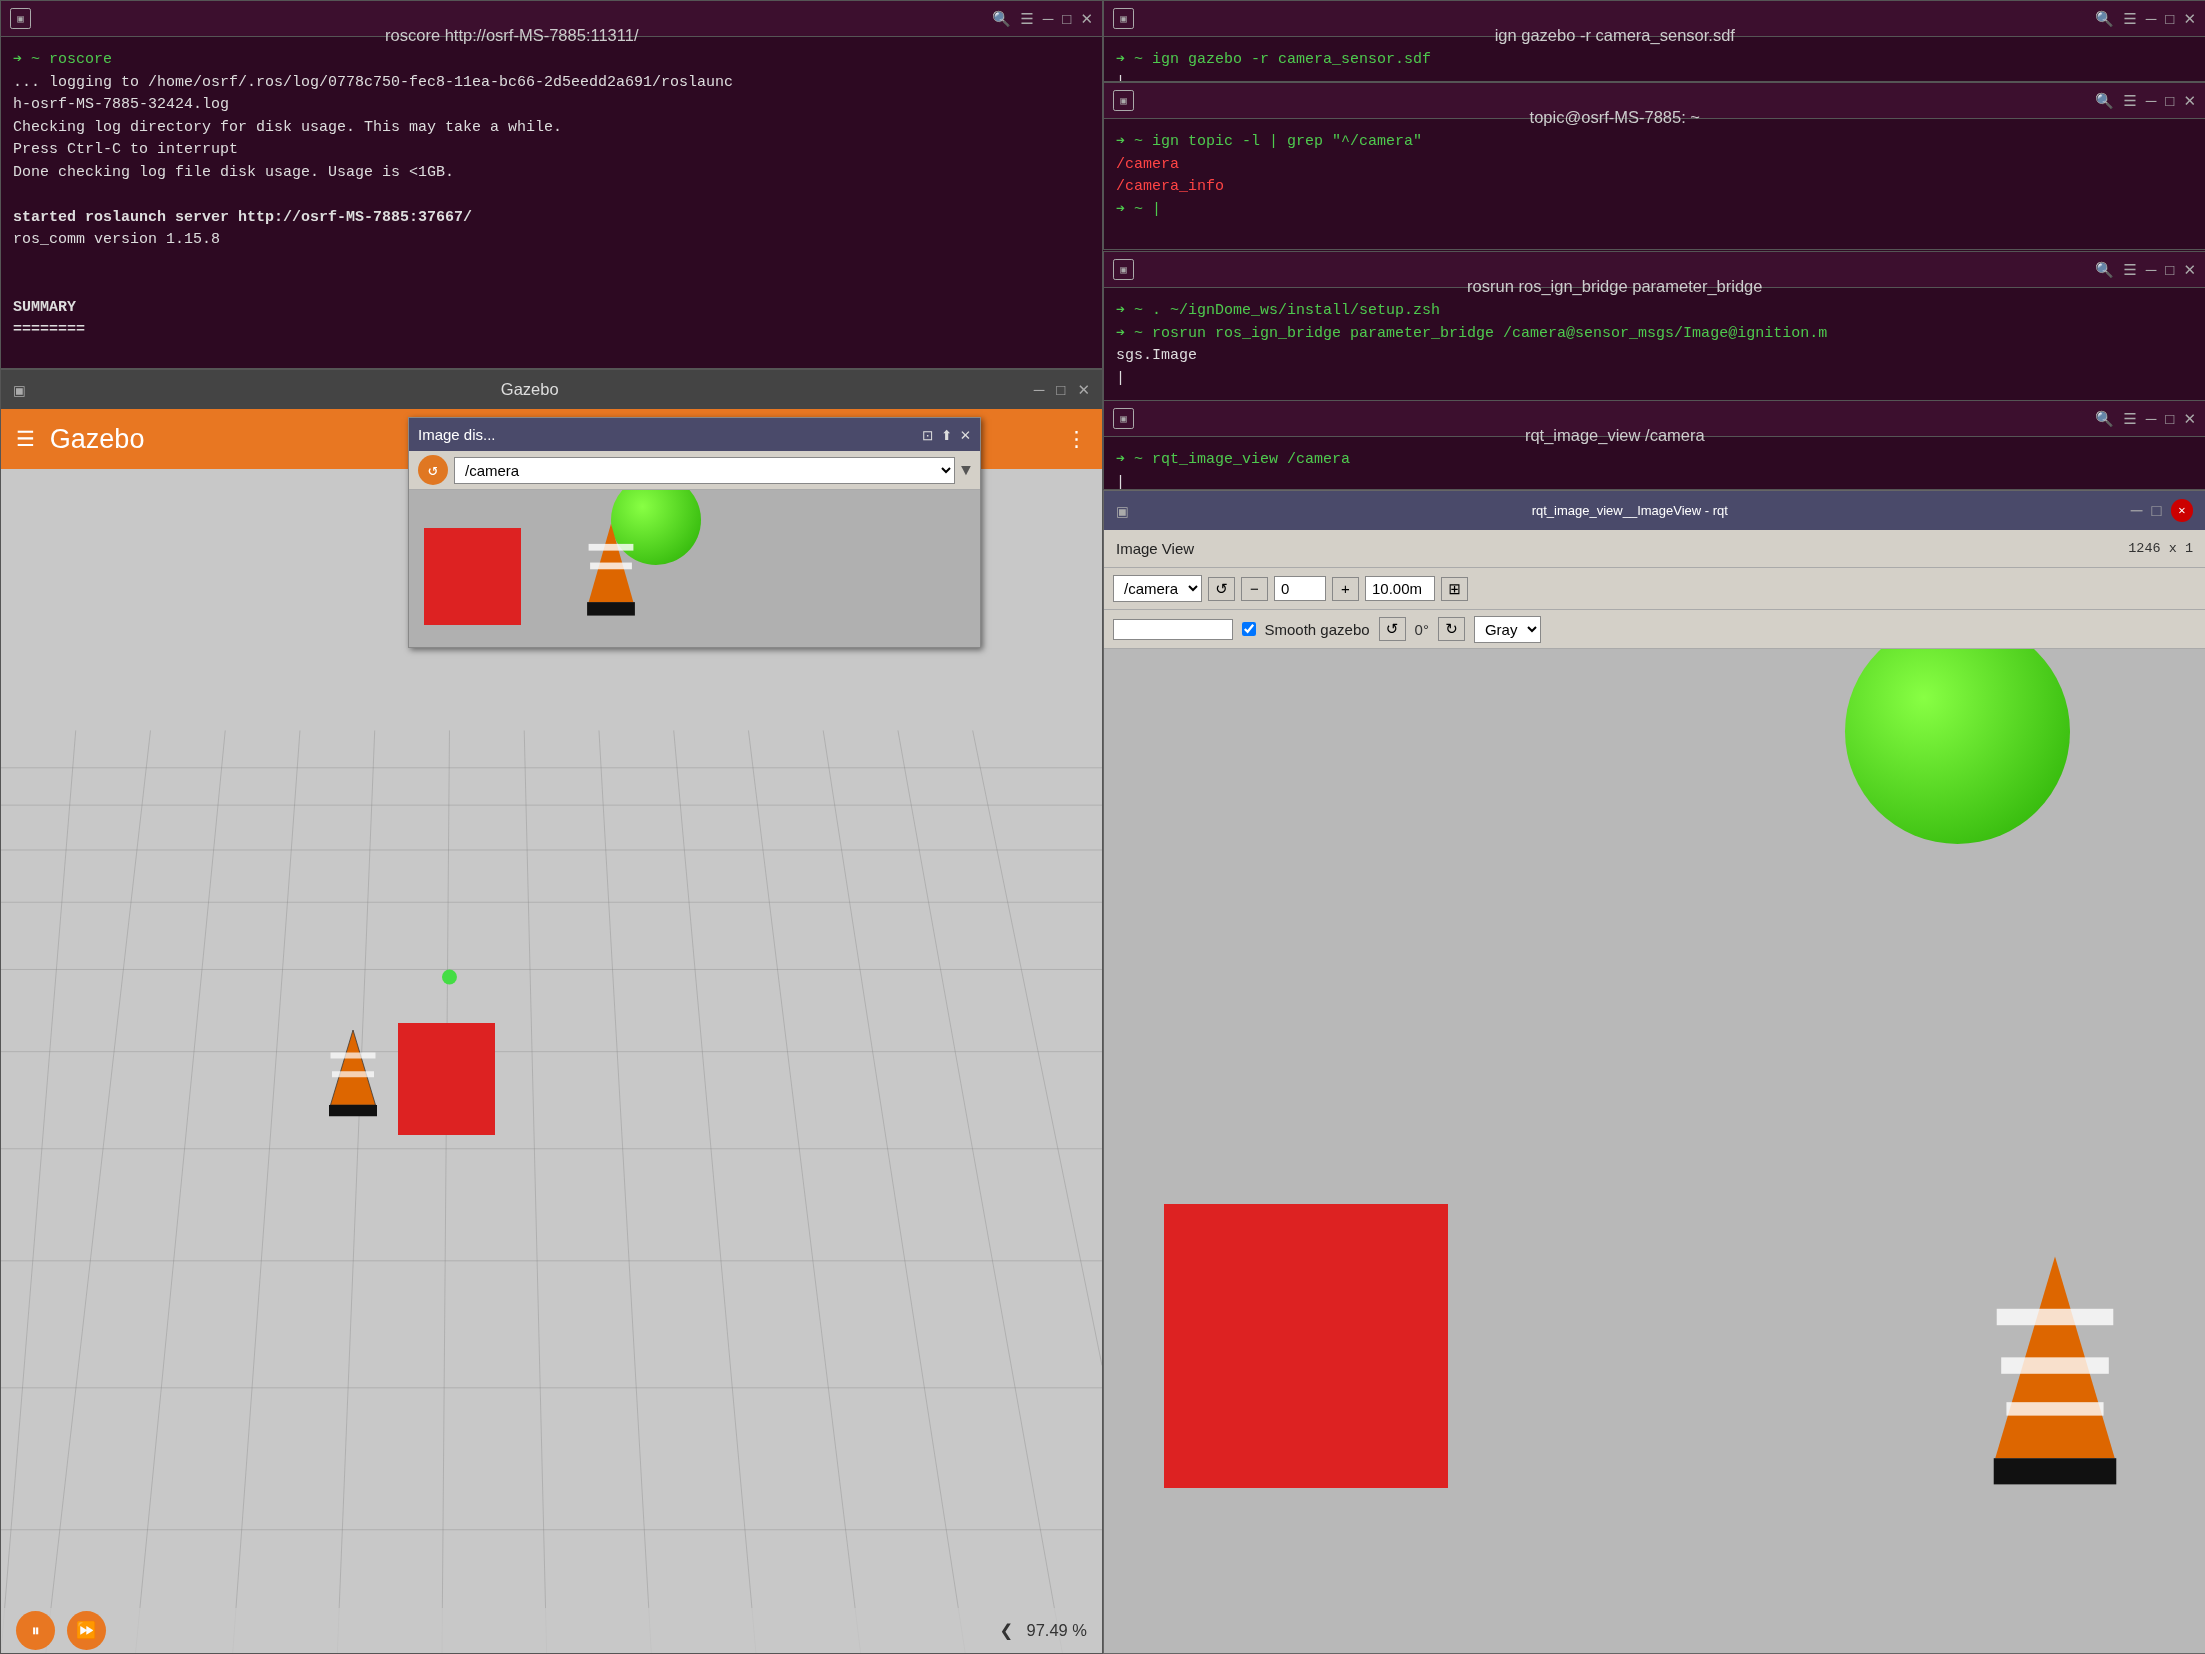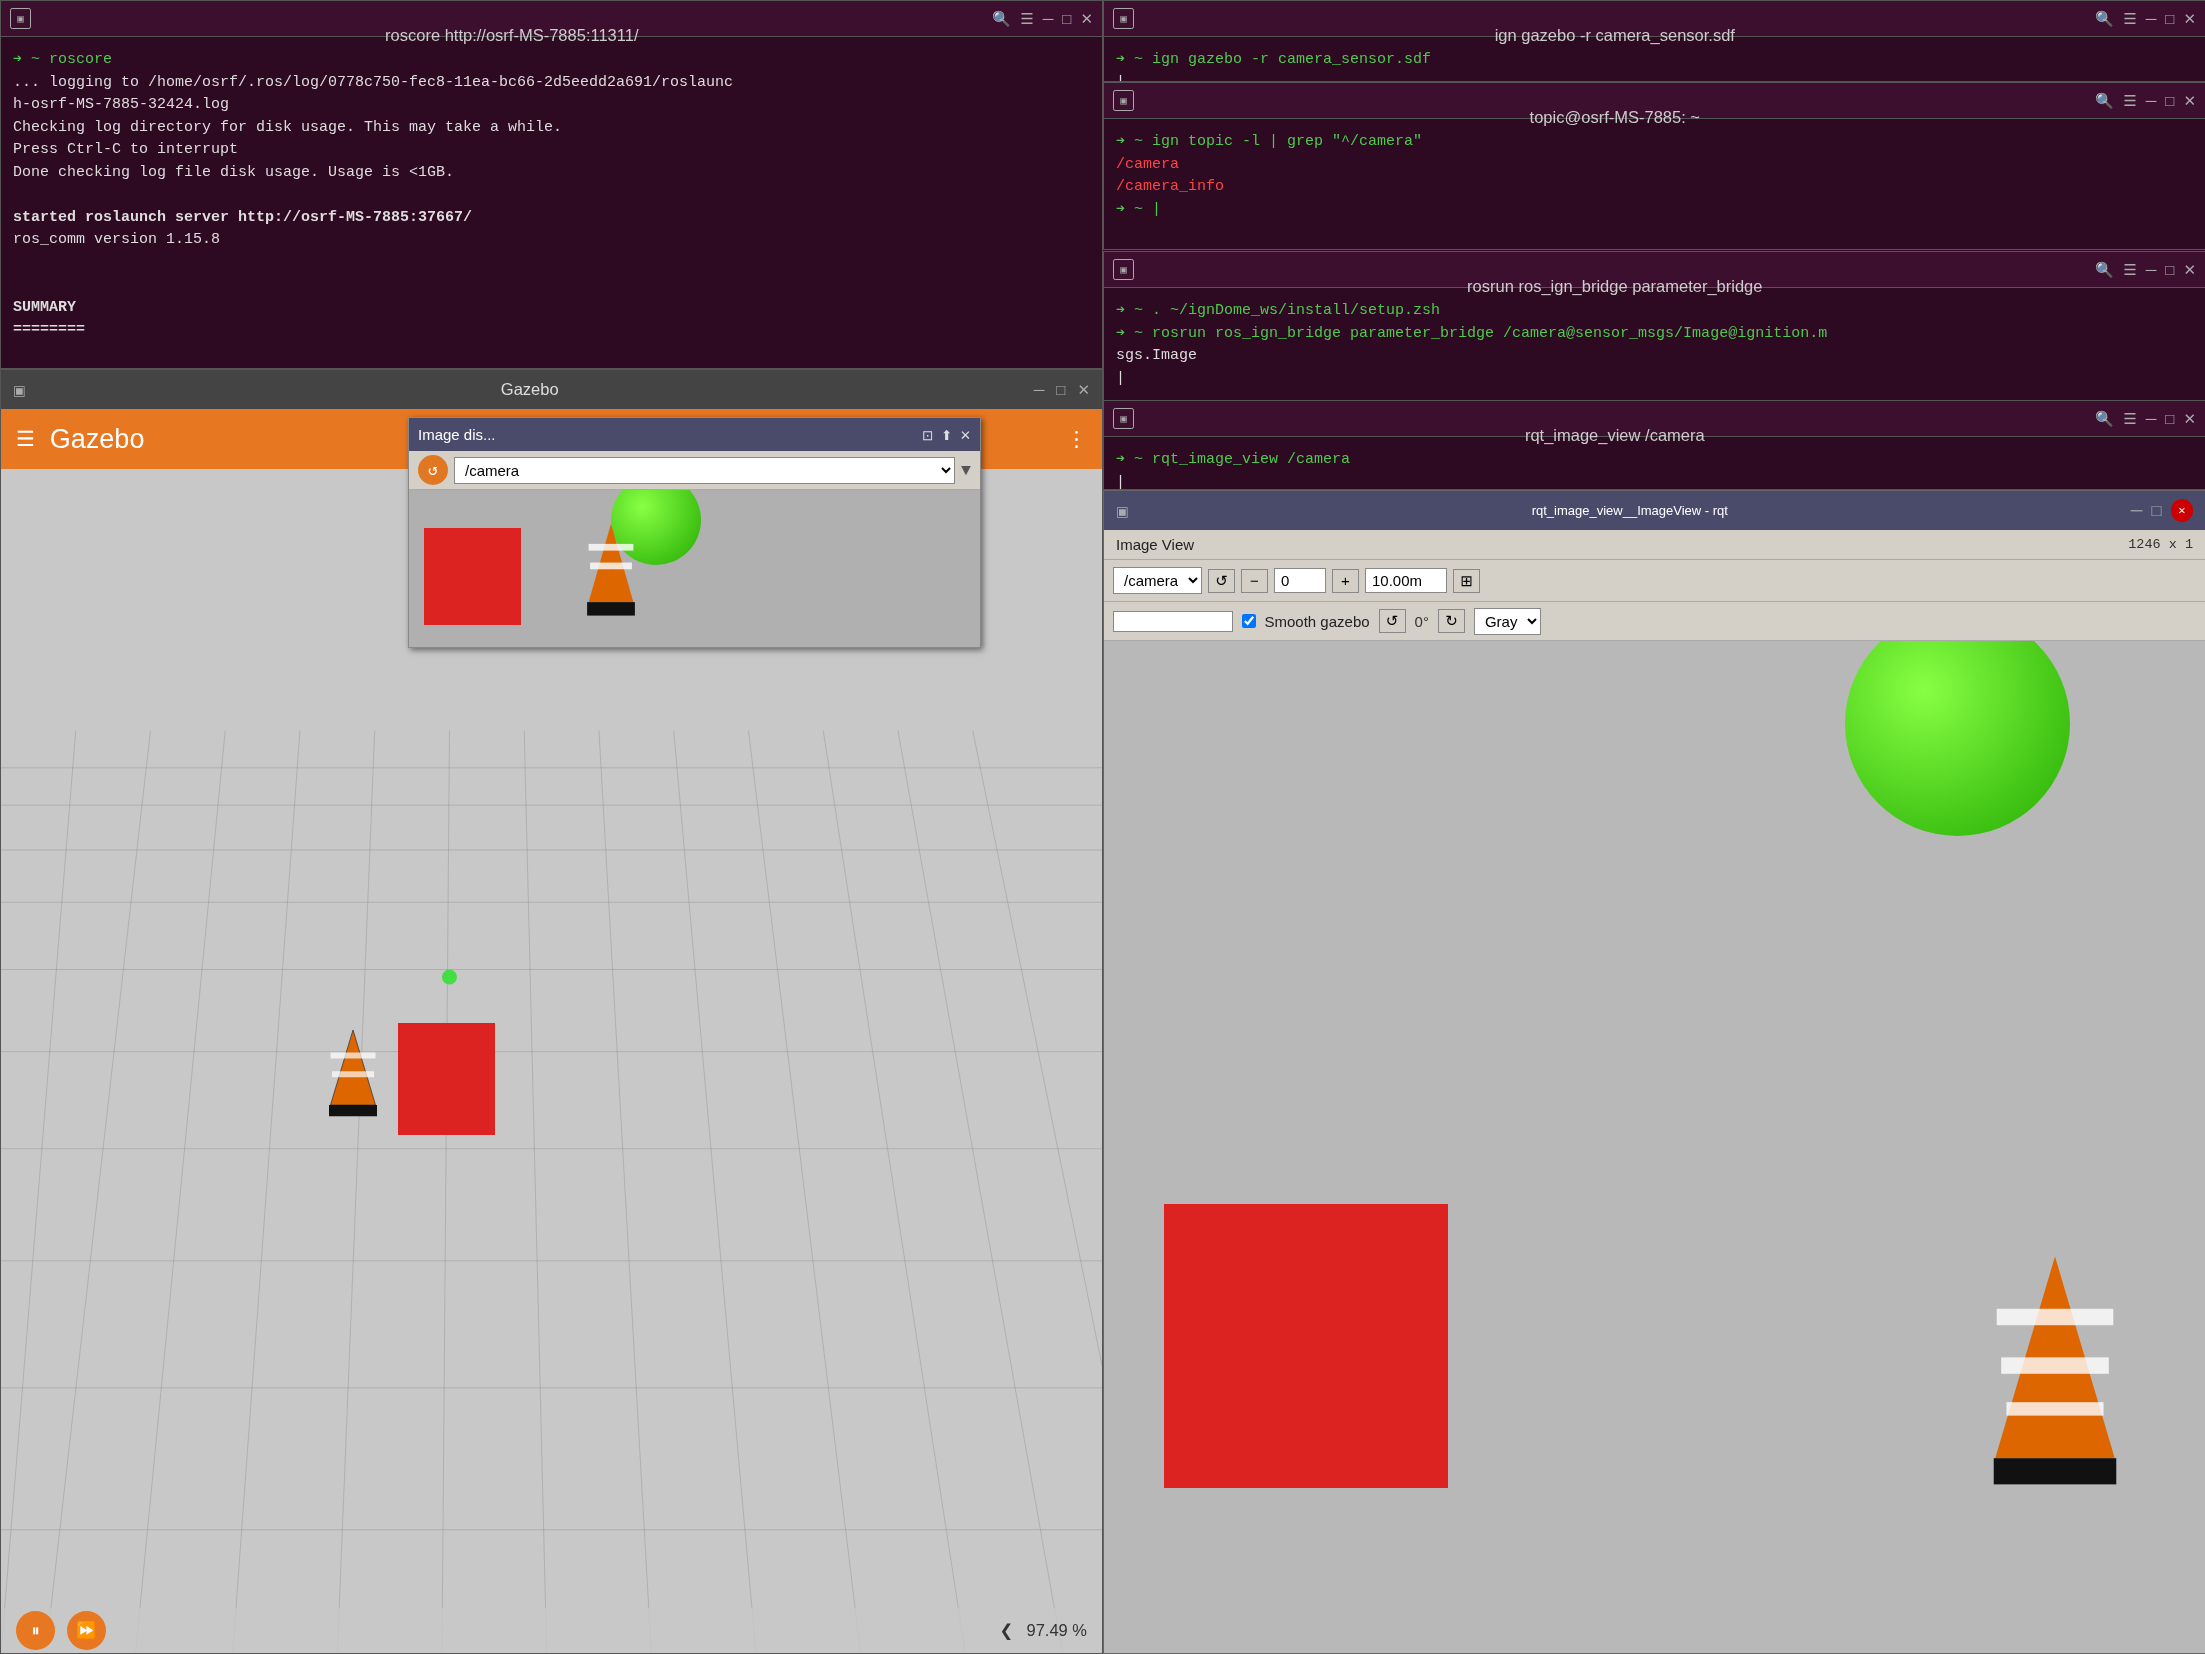--- a/index.html
+++ b/index.html
@@ -644,34 +644,34 @@
   <div class="rqt-titlebar">
     <span style="color:#aaa;font-size:13.5px;font-family:sans-serif;">▣</span>
     <span class="rqt-titlebar-title">rqt_image_view__ImageView - rqt</span>
     <div class="rqt-titlebar-controls">
       <span>─</span>
       <span>□</span>
       <div class="close-btn-red">✕</div>
     </div>
   </div>
 
-  <div style="background:#d4d0c8;height:30px;display:flex;align-items:center;padding:0 12px;border-bottom:0.7px solid #aaa;">
+  <div style="background:#d4d0c8;height:38px;display:flex;align-items:center;padding:0 12px;border-bottom:0.7px solid #aaa;">
     <span style="font-size:15px;font-family:sans-serif;color:#222;">Image View</span>
     <span style="margin-left:auto;font-size:13.5px;color:#333;">1246 x 1</span>
   </div>
 
   <div class="rqt-toolbar">
     <select class="rqt-toolbar-select">
       <option>/camera</option>
     </select>
     <button class="rqt-toolbar-btn">↺</button>
     <button class="rqt-toolbar-btn">−</button>
     <input class="rqt-toolbar-input" value="0" style="">
     <button class="rqt-toolbar-btn">+</button>
-    <input class="rqt-toolbar-input" value="10.00m" style="width: 82px;">
+    <input class="rqt-toolbar-input" value="10.00m" style="width: 70px;">
     <button class="rqt-toolbar-btn">⊞</button>
   </div>
 
   <div class="rqt-toolbar2">
     <div class="rqt-search-box"></div>
     <input type="checkbox" class="rqt-checkbox" checked="" style="">
     <span class="smooth-scaling-label">Smooth gazebo</span>
     <button class="rqt-toolbar-btn">↺</button>
     <span style="font-size:15px;font-family:sans-serif;color:#333;">0°</span>
     <button class="rqt-toolbar-btn">↻</button>

